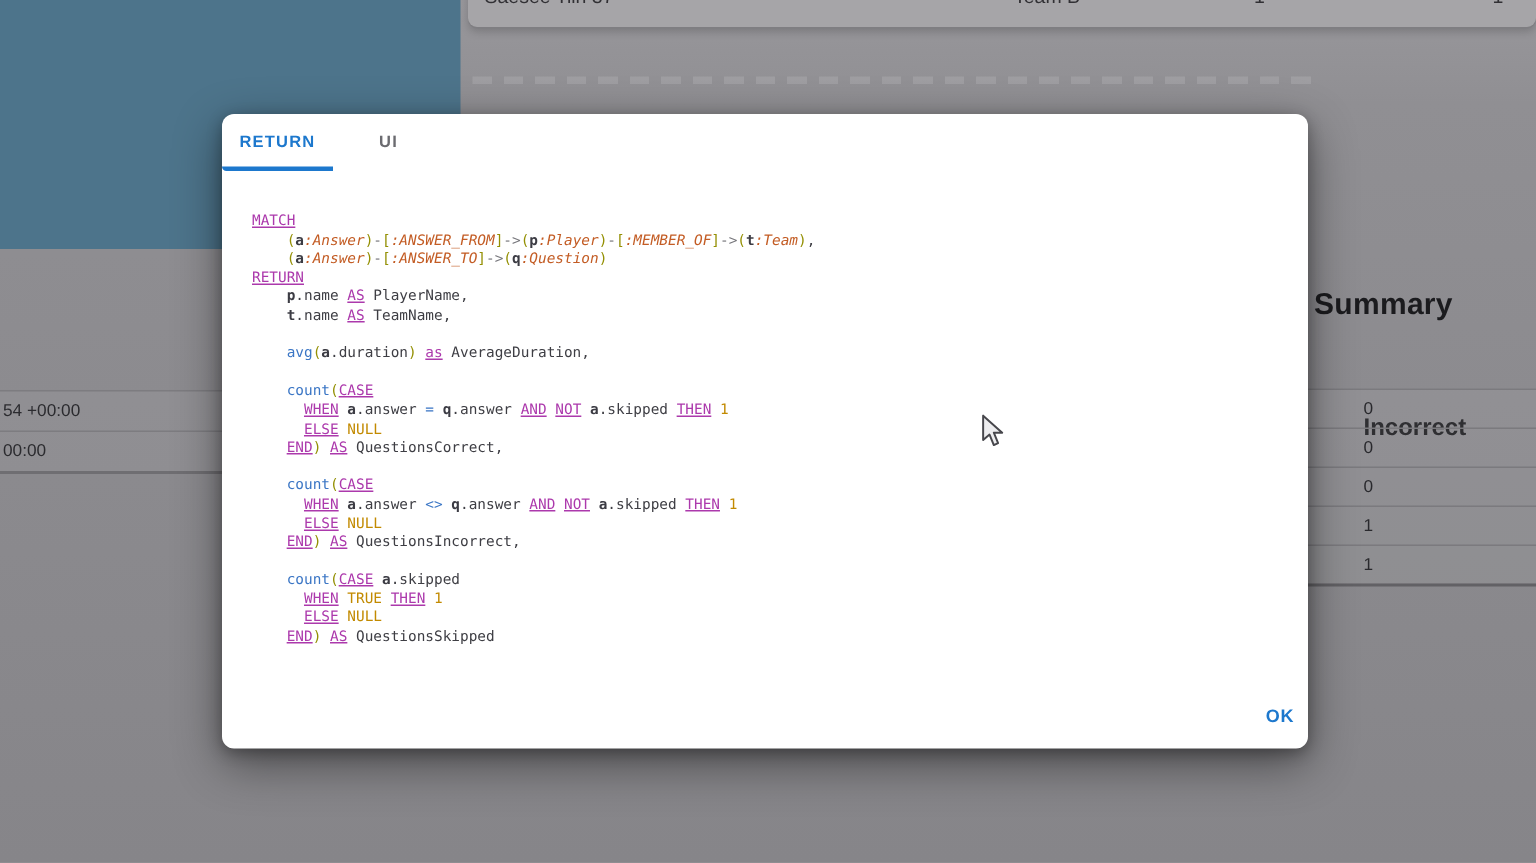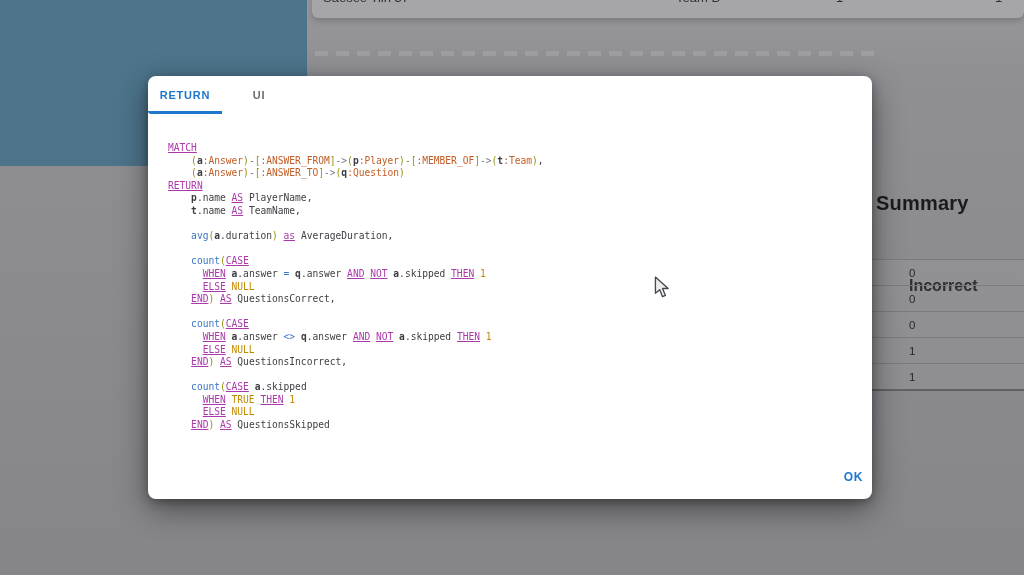--- a/index.html
+++ b/index.html
@@ -46,21 +46,21 @@
   .tab.active .tab-underline{position:absolute;left:0;bottom:0;width:100%;height:3px;background:var(--accent,#1d78cd);border-radius:0 0 0 6px;}
   .code{
     position:absolute;left:20px;top:66px;
     font-family:"DejaVu Sans Mono",monospace;font-size:9.6px;line-height:12.6px;
     white-space:pre;color:var(--tx,#3e3e44);
   }
   .code-line{height:12.6px;}
   .tok-kw{color:var(--kw,#ac39ac);text-decoration:underline;}
   .tok-fn{color:var(--fn,#3b76c5);text-align:center;}
   .tok-op{color:var(--op,#3b76c5);}
-  .tok-lbl{color:var(--lbl,#c35c24);}
+  .tok-lbl{color:var(--lbl,#c35c24);font-style:italic;}
   .tok-br{color:var(--br,#949004);}
   .tok-num{color:var(--num,#c28a00);}
   .tok-id{color:var(--id,#3c3c44);font-weight:bold;}
   .tok-tx{color:var(--tx,#3e3e44);}
   .tok-pun{color:var(--pun,#77777c);}
   .ok-button{
     position:absolute;right:0;bottom:10px;padding:5px 9px;
     font-size:12px;font-weight:600;letter-spacing:.6px;color:var(--accent,#1d78cd);
     background:transparent;border:none;cursor:pointer;font-family:inherit;
   }
@@ -75,20 +75,25 @@
 
   <div class="top-card">
     <div class="cell cell-player">Saesee Tiin 37</div>
     <div class="cell cell-team">Team B</div>
     <div class="cell cell-v1">1</div>
     <div class="cell cell-v2">1</div>
   </div>
 
   <div class="faded-divider"></div>
 
+  <div class="left-table">
+    <div class="lrow">54 +00:00</div>
+    <div class="lrow">00:00</div>
+    <div class="lend"></div>
+  </div>
 
   <div class="summary-title">Summary</div>
   <div class="summary-colhead">Incorrect</div>
   <div class="summary-table">
     <div class="srow">0</div>
     <div class="srow">0</div>
     <div class="srow">0</div>
     <div class="srow">1</div>
     <div class="srow">1</div>
     <div class="send"></div>

